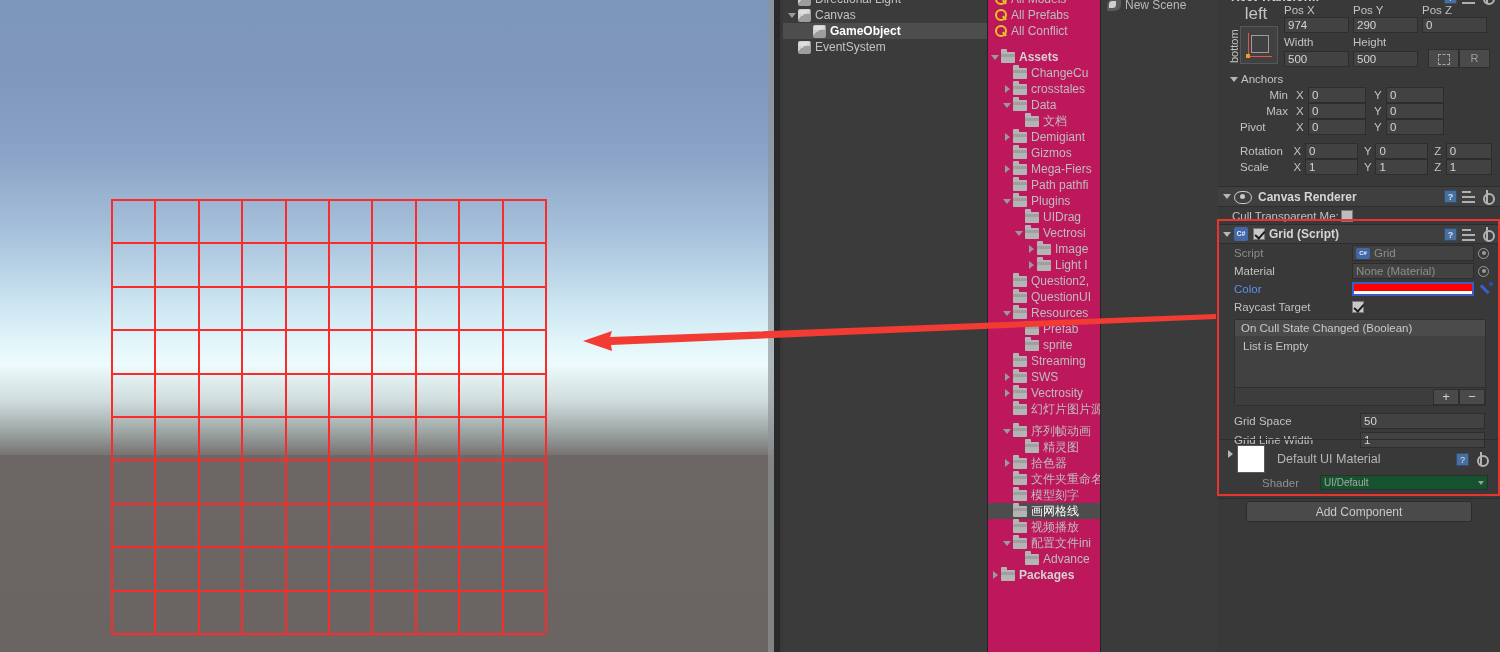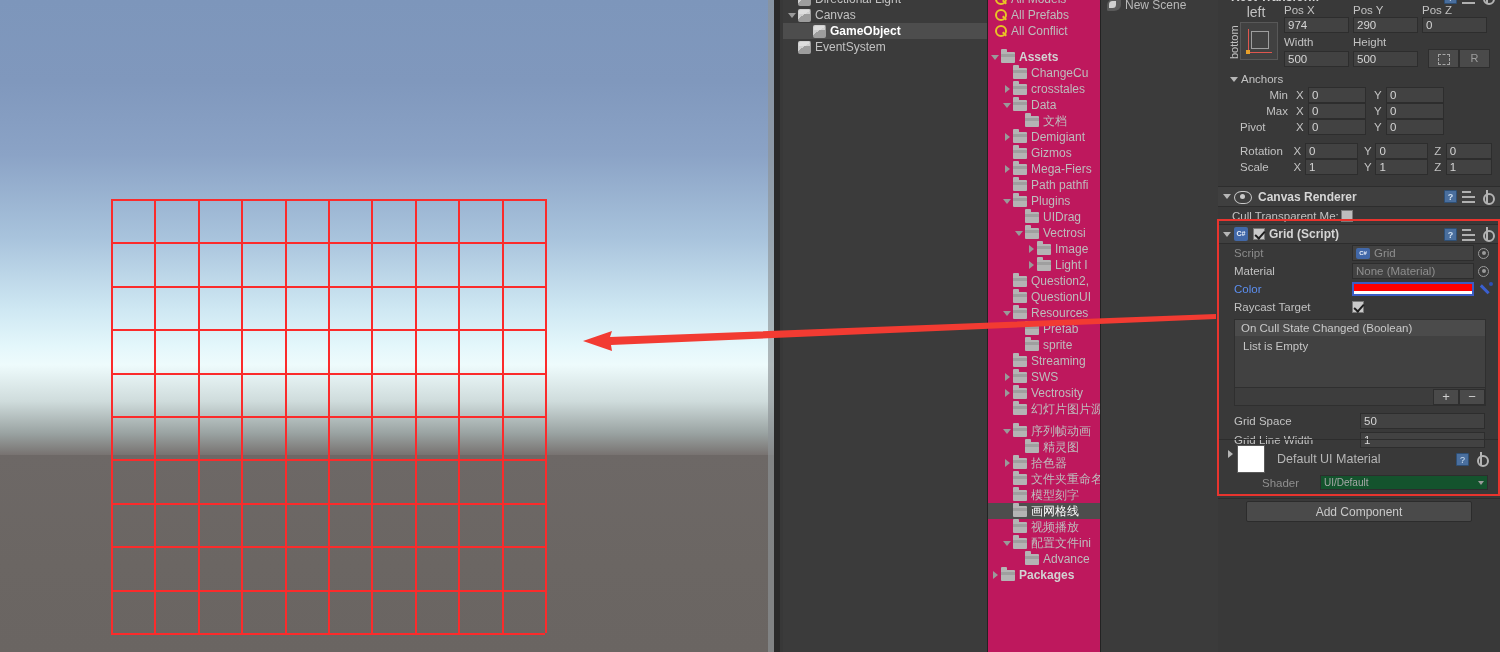--- a/index.html
+++ b/index.html
@@ -493,21 +493,21 @@
         <span style="margin-left:auto;margin-right:6px;display:flex;gap:5px;align-items:center;">
           <span class="help-ico">?</span>
           <span class="preset-ico"></span>
           <span class="gear-ico"></span>
         </span>
       </div>
 
       <div style="position:absolute;left:10px;top:4px;width:264px;">
         <div style="display:flex;">
           <div style="width:56px;text-align:center;">
-            <div style="color:#c2c2c2;font-size:14px;">left</div>
+            <div style="color:#c2c2c2;font-size:17px;">left</div>
             <div style="display:flex;align-items:flex-start;margin-top:2px;">
               <div style="writing-mode:vertical-rl;transform:rotate(180deg);font-size:11px;color:#c2c2c2;height:40px;">bottom</div>
               <div class="anchor-widget">
                 <div class="aw-red-v"></div>
                 <div class="aw-red-h"></div>
                 <div class="aw-inner"></div>
                 <div class="aw-dot"></div>
               </div>
             </div>
           </div>

